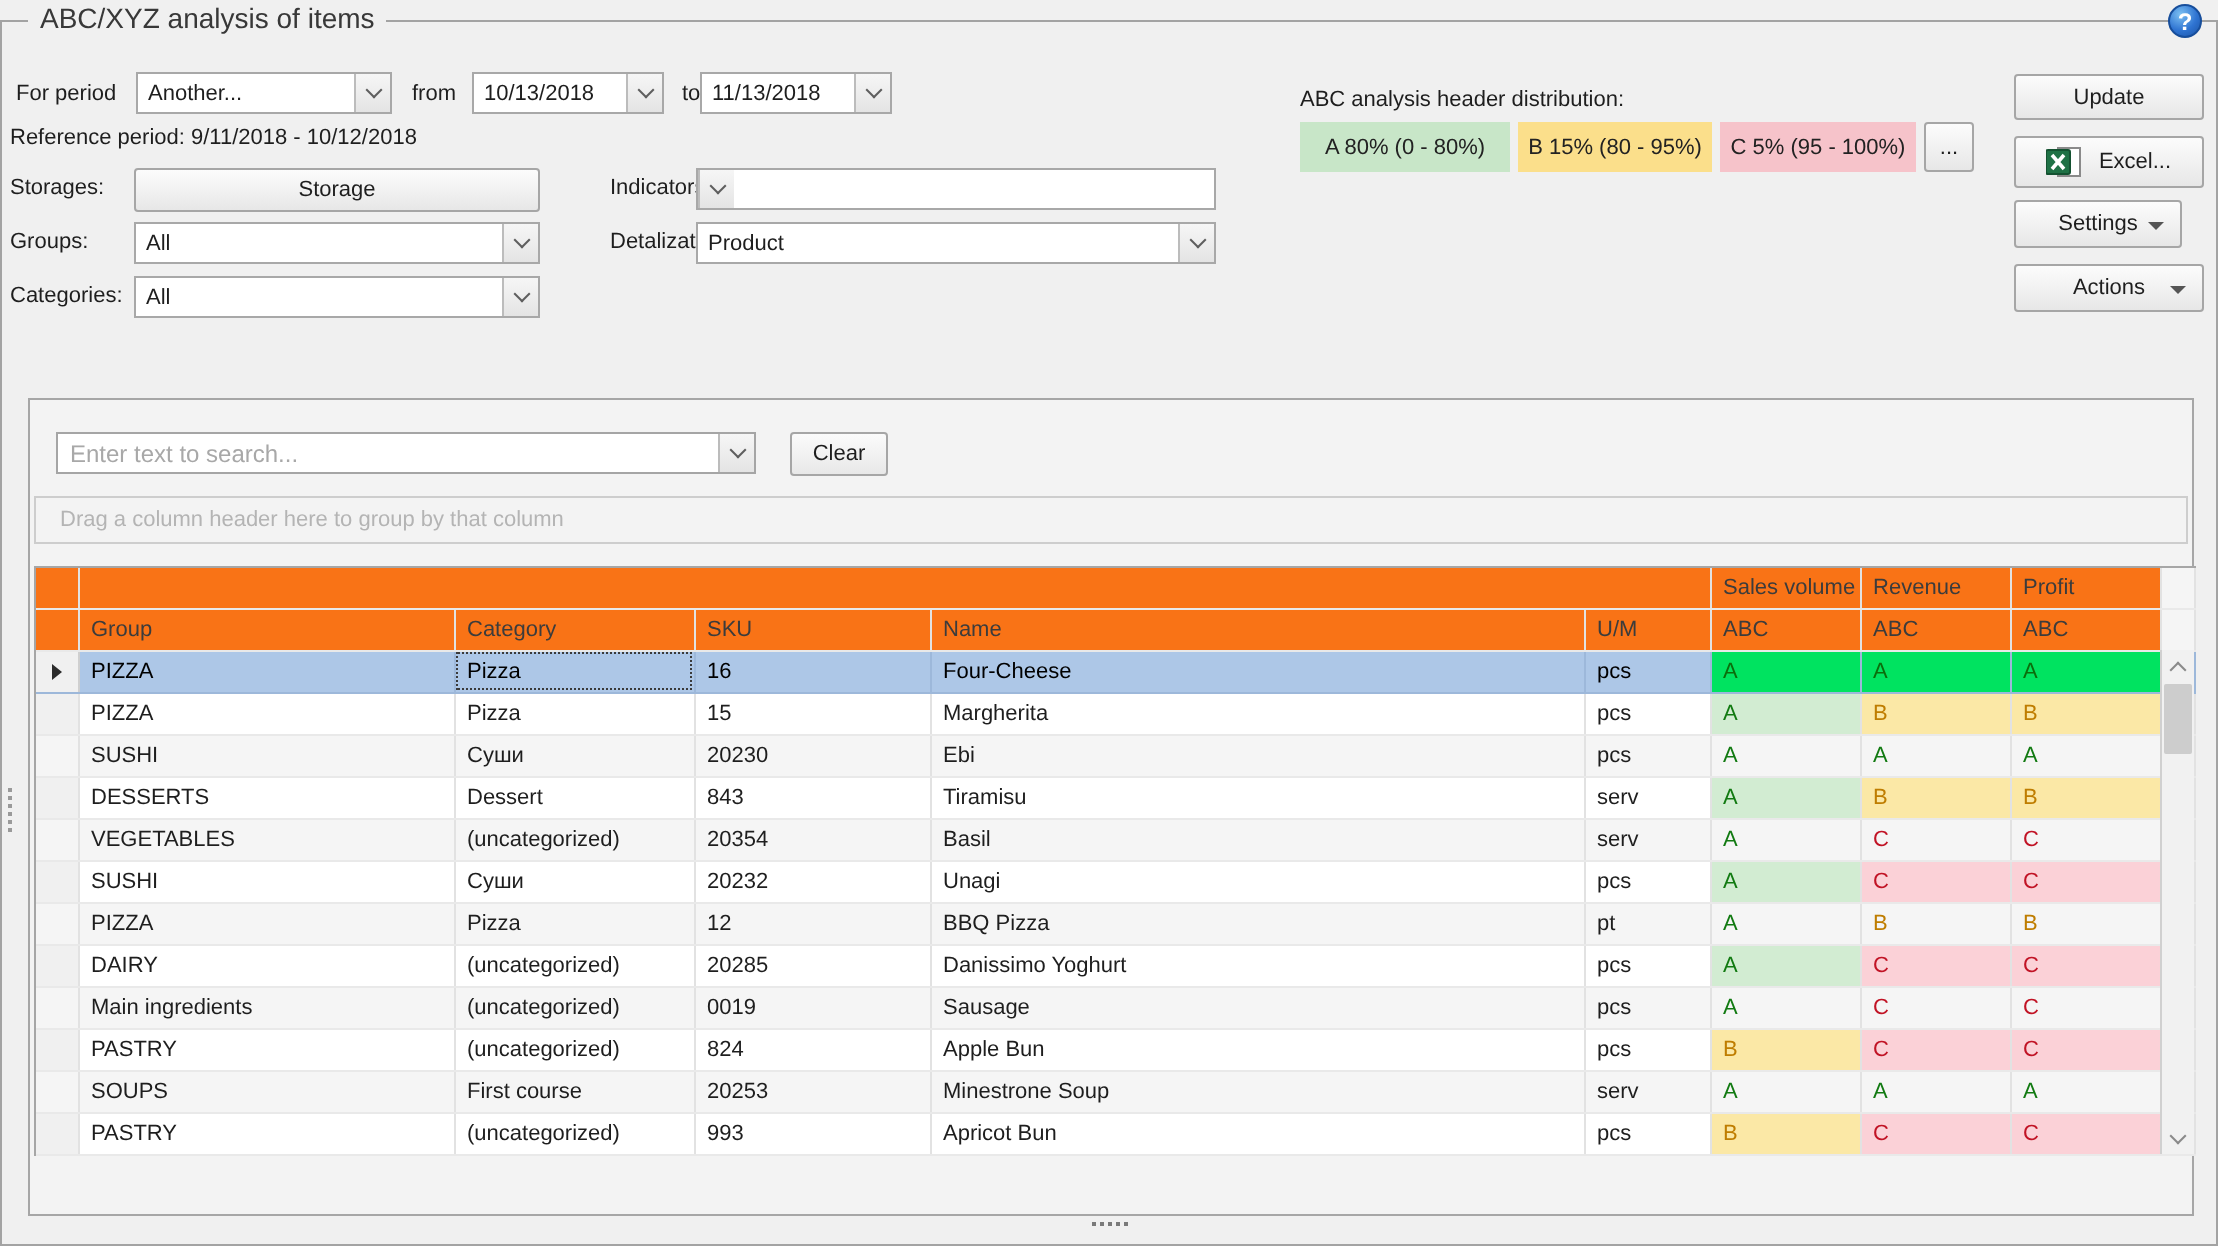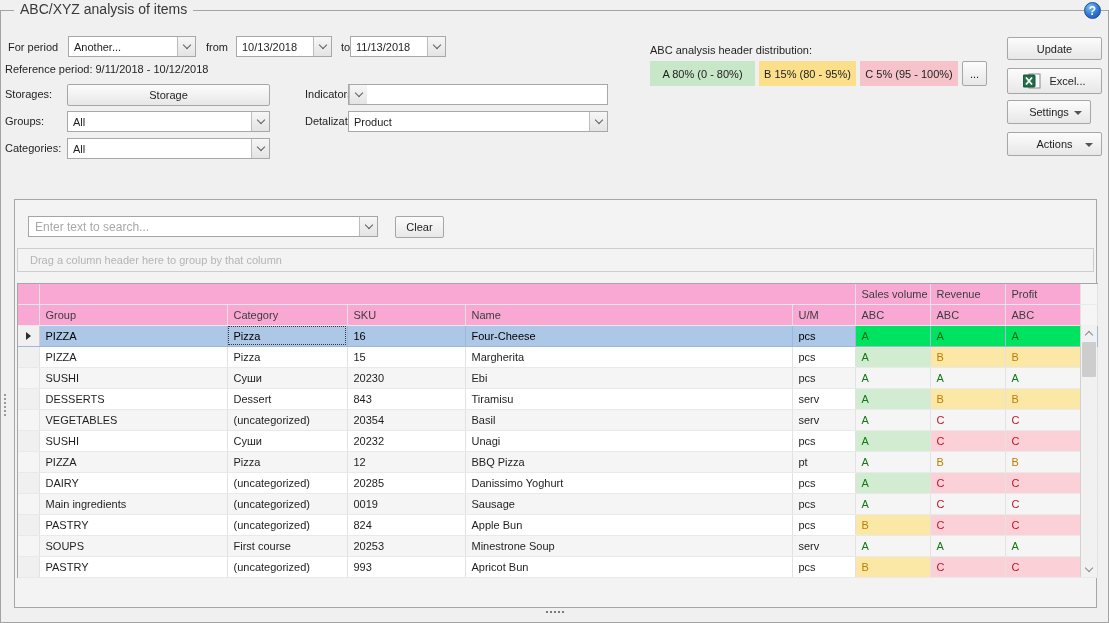--- a/index.html
+++ b/index.html
@@ -42,21 +42,21 @@
   .clear-btn{position:absolute;left:380px;top:16px;width:49px;height:22px;border:1px solid #a6a6a6;border-radius:2px;
     background:linear-gradient(#fbfbfb,#e8e8e8);display:flex;align-items:center;justify-content:center;box-sizing:border-box;cursor:pointer;}
   .groupbar{position:absolute;left:2px;top:48px;width:1077px;height:24px;border:1px solid #cdcdcd;
     box-sizing:border-box;color:#b4b4b4;display:flex;align-items:center;padding-left:12px;}
   
   .grid{position:absolute;left:2px;top:83px;width:1081px;height:295px;border:1px solid #a6a6a6;box-sizing:border-box;background:#fff;}
   table.g{border-collapse:collapse;table-layout:fixed;width:1079px;}
   table.g td,table.g th{box-sizing:border-box;overflow:hidden;white-space:nowrap;font-weight:normal;
     border-right:1px solid #e2e2e2;border-bottom:1px solid #e9e9e9;padding:0 6px;text-align:left;font-size:11px;height:21px;}
   tr.band th{height:20px;}
-  th.h{background:#f9a8d4;border-right:1px solid #d4d4d4;border-bottom:1px solid #c9c9c9;color:#3c3c3c;}
+  th.h{background:#f97316;border-right:1px solid #d4d4d4;border-bottom:1px solid #c9c9c9;color:#3c3c3c;}
   th.hc{text-align:center;}
   td.ind{background:#f0f0f0;border-right:1px solid #cfcfcf;border-bottom:1px solid #dedede;padding:0 4px;}
   tr.alt td{background:#f5f5f5;}
   tr.sel-row td{background:var(--sel-bg);border-right-color:#9db8da;border-bottom-color:#9db8da;color:#000;}
   tr.sel-row td.ind{background:#f0f0f0;border-right-color:#cfcfcf;}
   td.abc{text-align:center;}
   td.abc-a{background:var(--abc-a-bg);color:var(--abc-a-text);}
   td.abc-b{background:var(--abc-b-bg);color:var(--abc-b-text);}
   td.abc-c{background:var(--abc-c-bg);color:var(--abc-c-text);}
   tr.sel-row td.abc-a.sel{background:var(--abc-a-sel-bg);color:#0b6e0b;}

